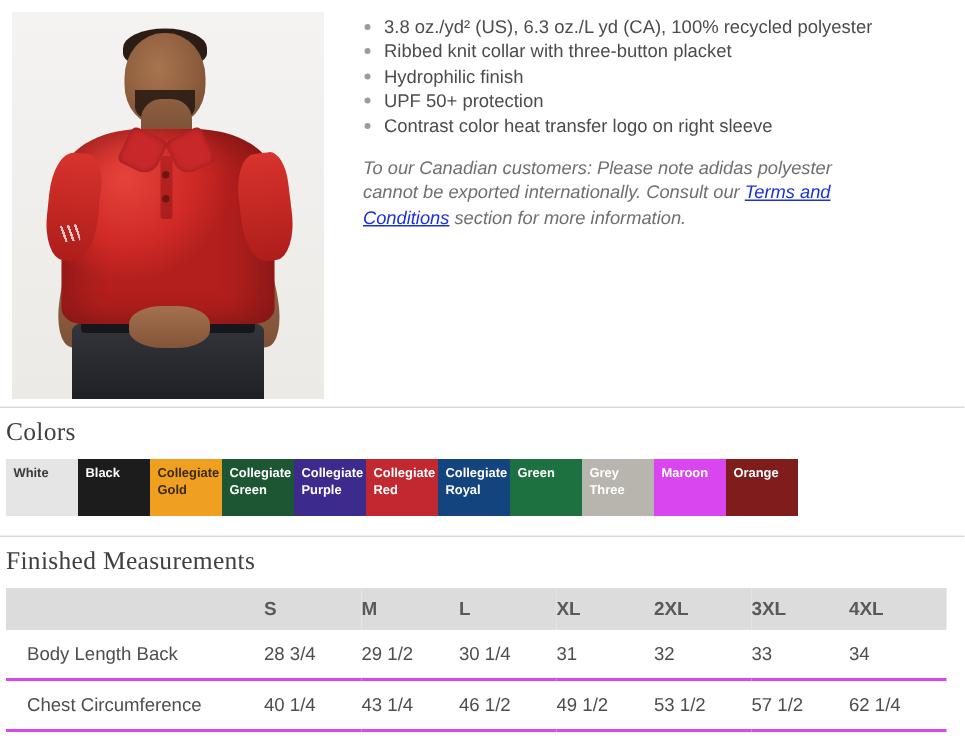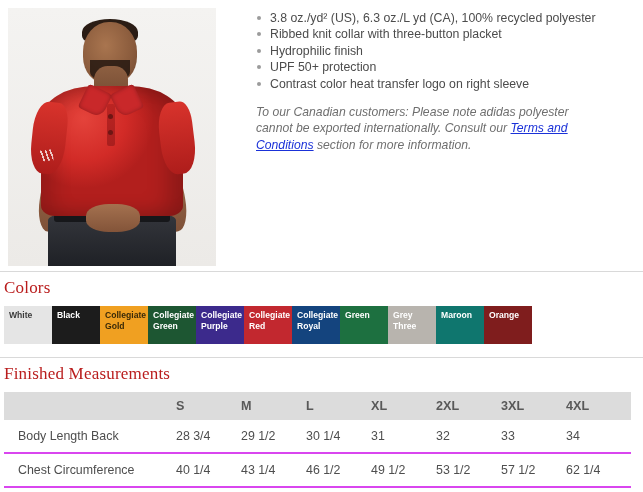--- a/index.html
+++ b/index.html
@@ -150,21 +150,21 @@
     width: 14px; height: 11px;
     background:
       linear-gradient(76deg, transparent 0 24%, rgba(255,255,255,.75) 24% 34%, transparent 34% 52%,
                       rgba(255,255,255,.75) 52% 62%, transparent 62% 80%,
                       rgba(255,255,255,.75) 80% 90%, transparent 90%);
     transform: rotate(-6deg);
   }
 
   .specs {
     flex: 1 1 auto;
-    padding: 10px 10px 0 40px;
+    padding: 10px 10px 0 26px;
     min-width: 0;
   }
   .spec-list {
     list-style: none;
     margin: 0;
     padding: 0;
   }
   .spec-list li {
     position: relative;
     padding-left: 14px;
@@ -198,21 +198,21 @@
 
   
   .rule {
     height: 1px;
     background: #d9d9d9;
     margin: 0;
   }
   .section-title {
     font-family: "Liberation Serif", serif;
     font-size: 17px;
-    color: #b91c1c;
+    color: #404040;
     font-weight: 400;
     margin: 0;
     padding: 6px 0 8px 4px;
     letter-spacing: .2px;
   }
 
   
   .swatches {
     display: flex;
     margin-left: 4px;
@@ -311,21 +311,21 @@
 Green</div>
   <div class="swatch" style="background:#3c2a8c;color:#ffffff">Collegiate
 Purple</div>
   <div class="swatch" style="background:#c2282f;color:#ffffff">Collegiate
 Red</div>
   <div class="swatch" style="background:#14447e;color:#ffffff">Collegiate
 Royal</div>
   <div class="swatch" style="background:#1d7040;color:#ffffff">Green</div>
   <div class="swatch" style="background:#b8b4ae;color:#ffffff">Grey
 Three</div>
-  <div class="swatch" style="background:#0f766e;color:#ffffff">Maroon</div>
+  <div class="swatch" style="background:#d946ef;color:#ffffff">Maroon</div>
   <div class="swatch" style="background:#7f1d1d;color:#ffffff">Orange</div>
 </div>
 
 <div class="rule" style="margin-top:11px"></div>
 <h2 class="section-title">Finished Measurements</h2>
 
 <table class="meas-table">
   <thead>
     <tr>
       <th class="rowhead-col"></th>

